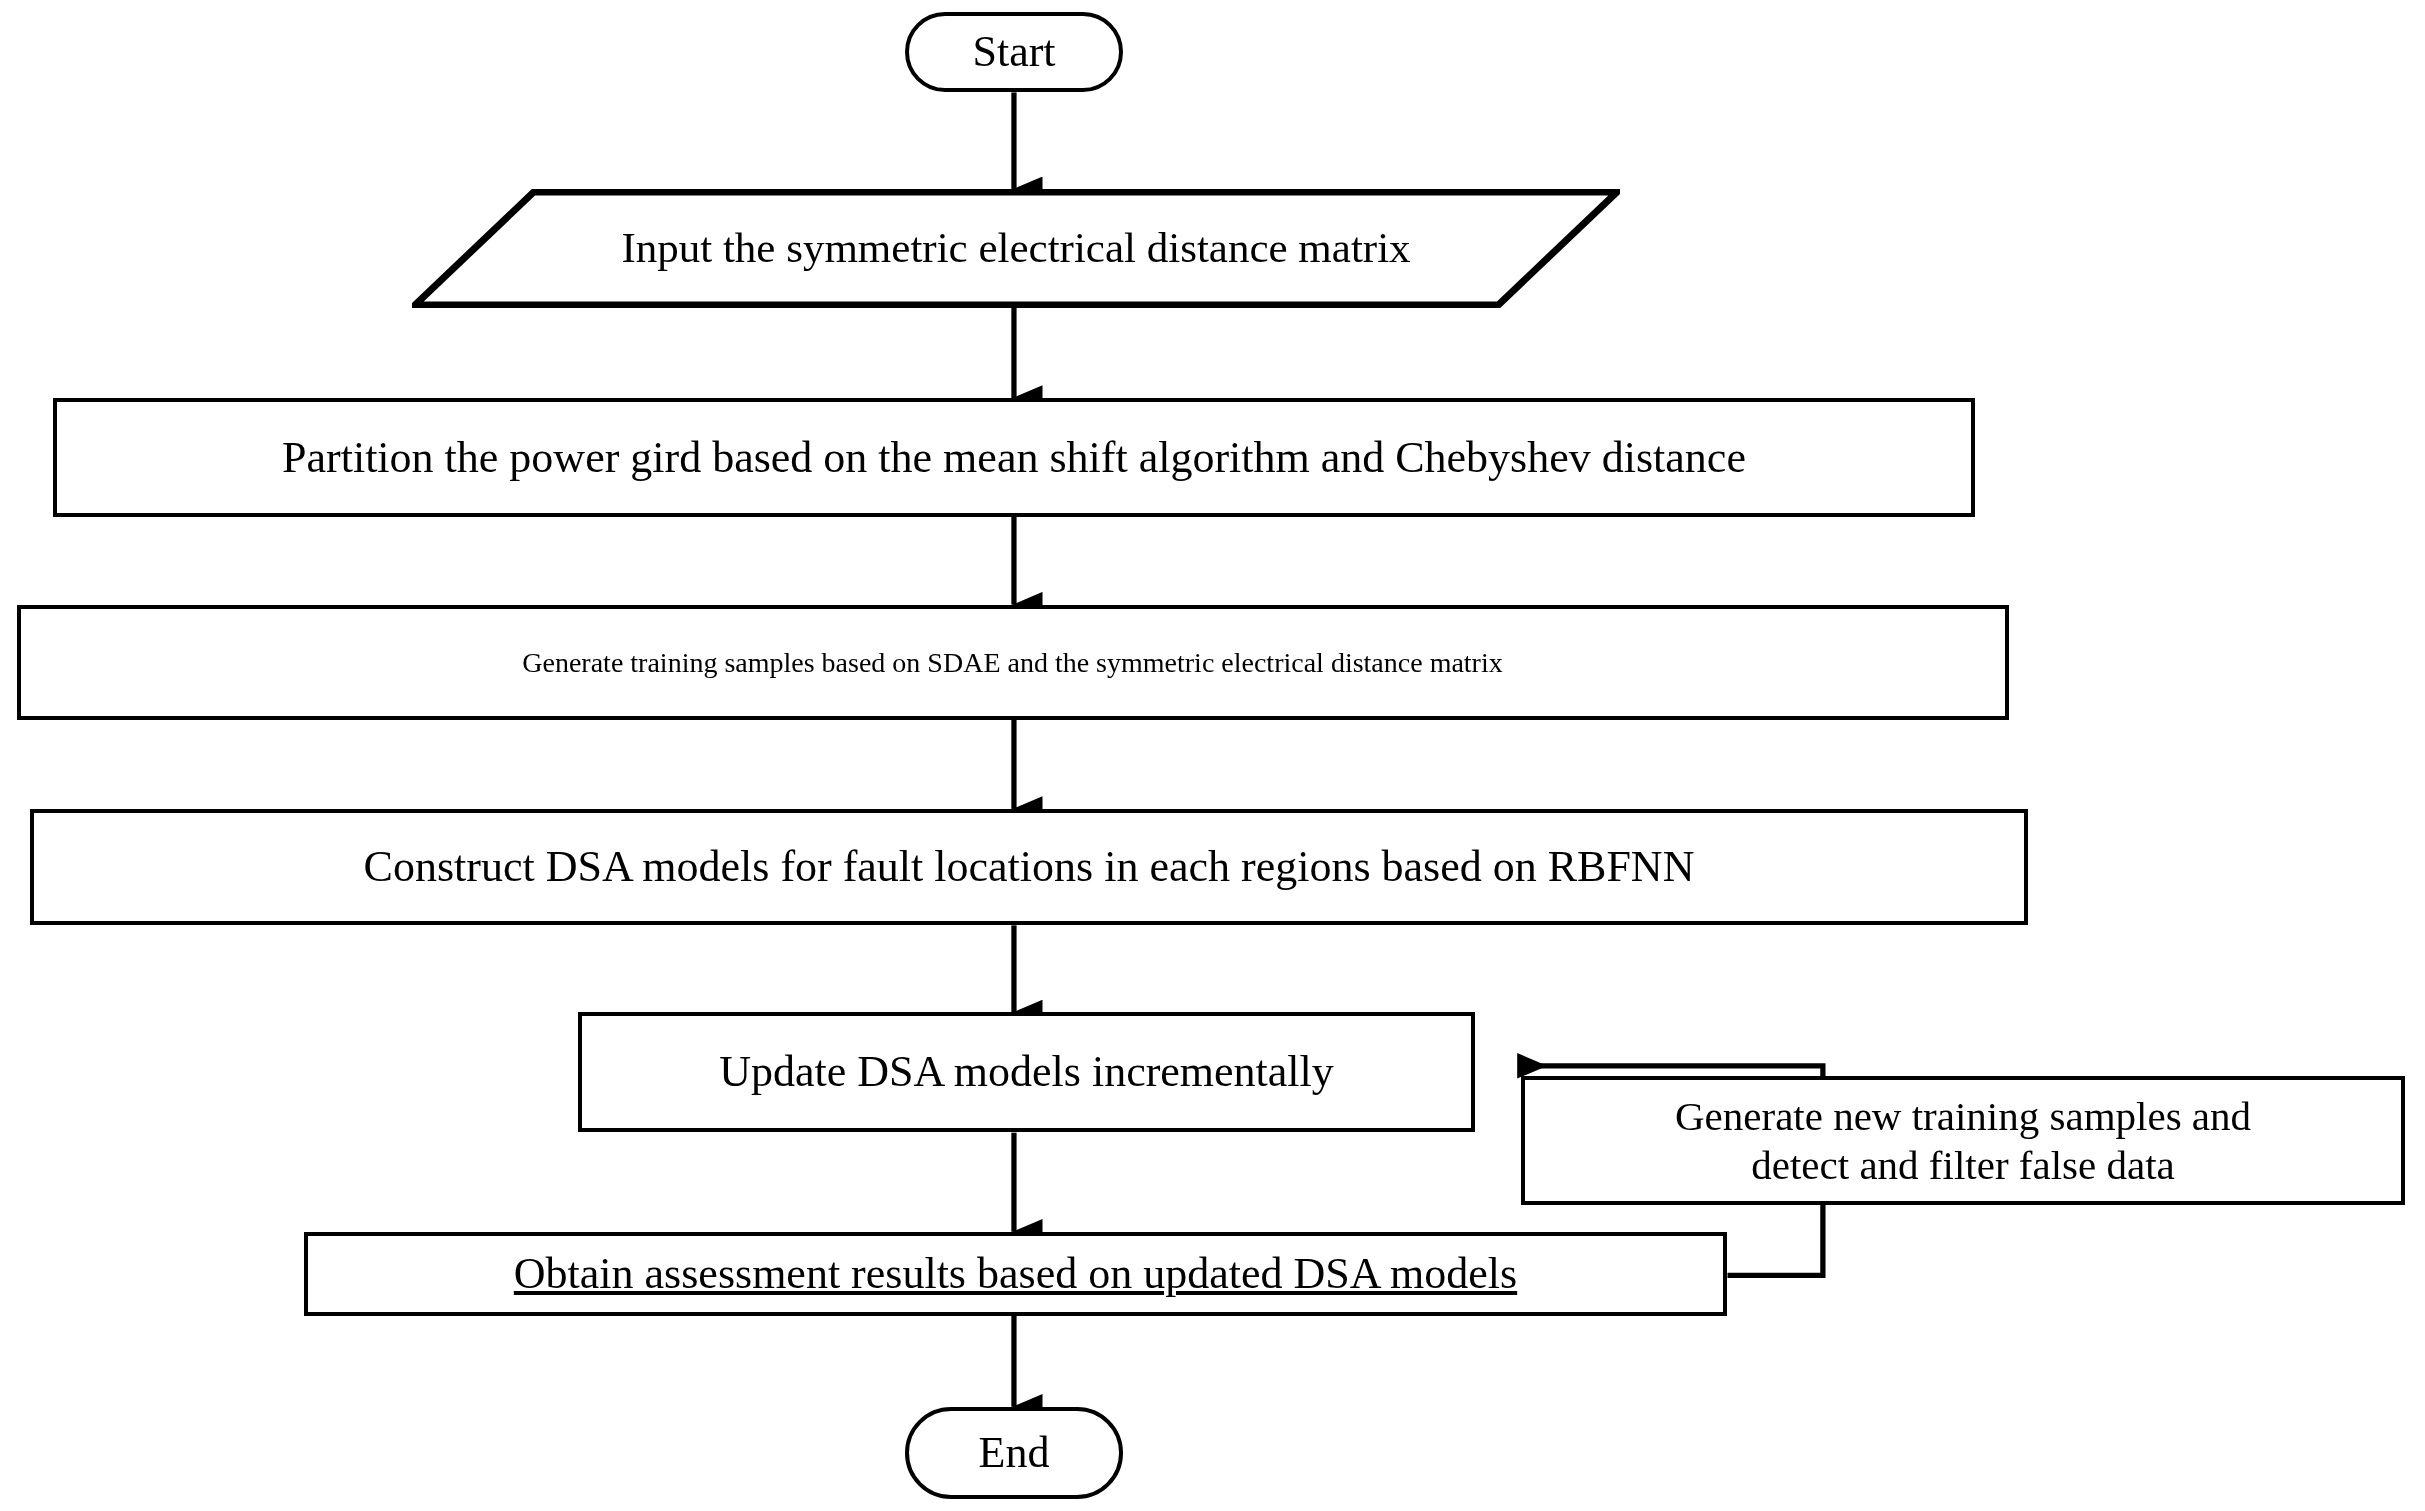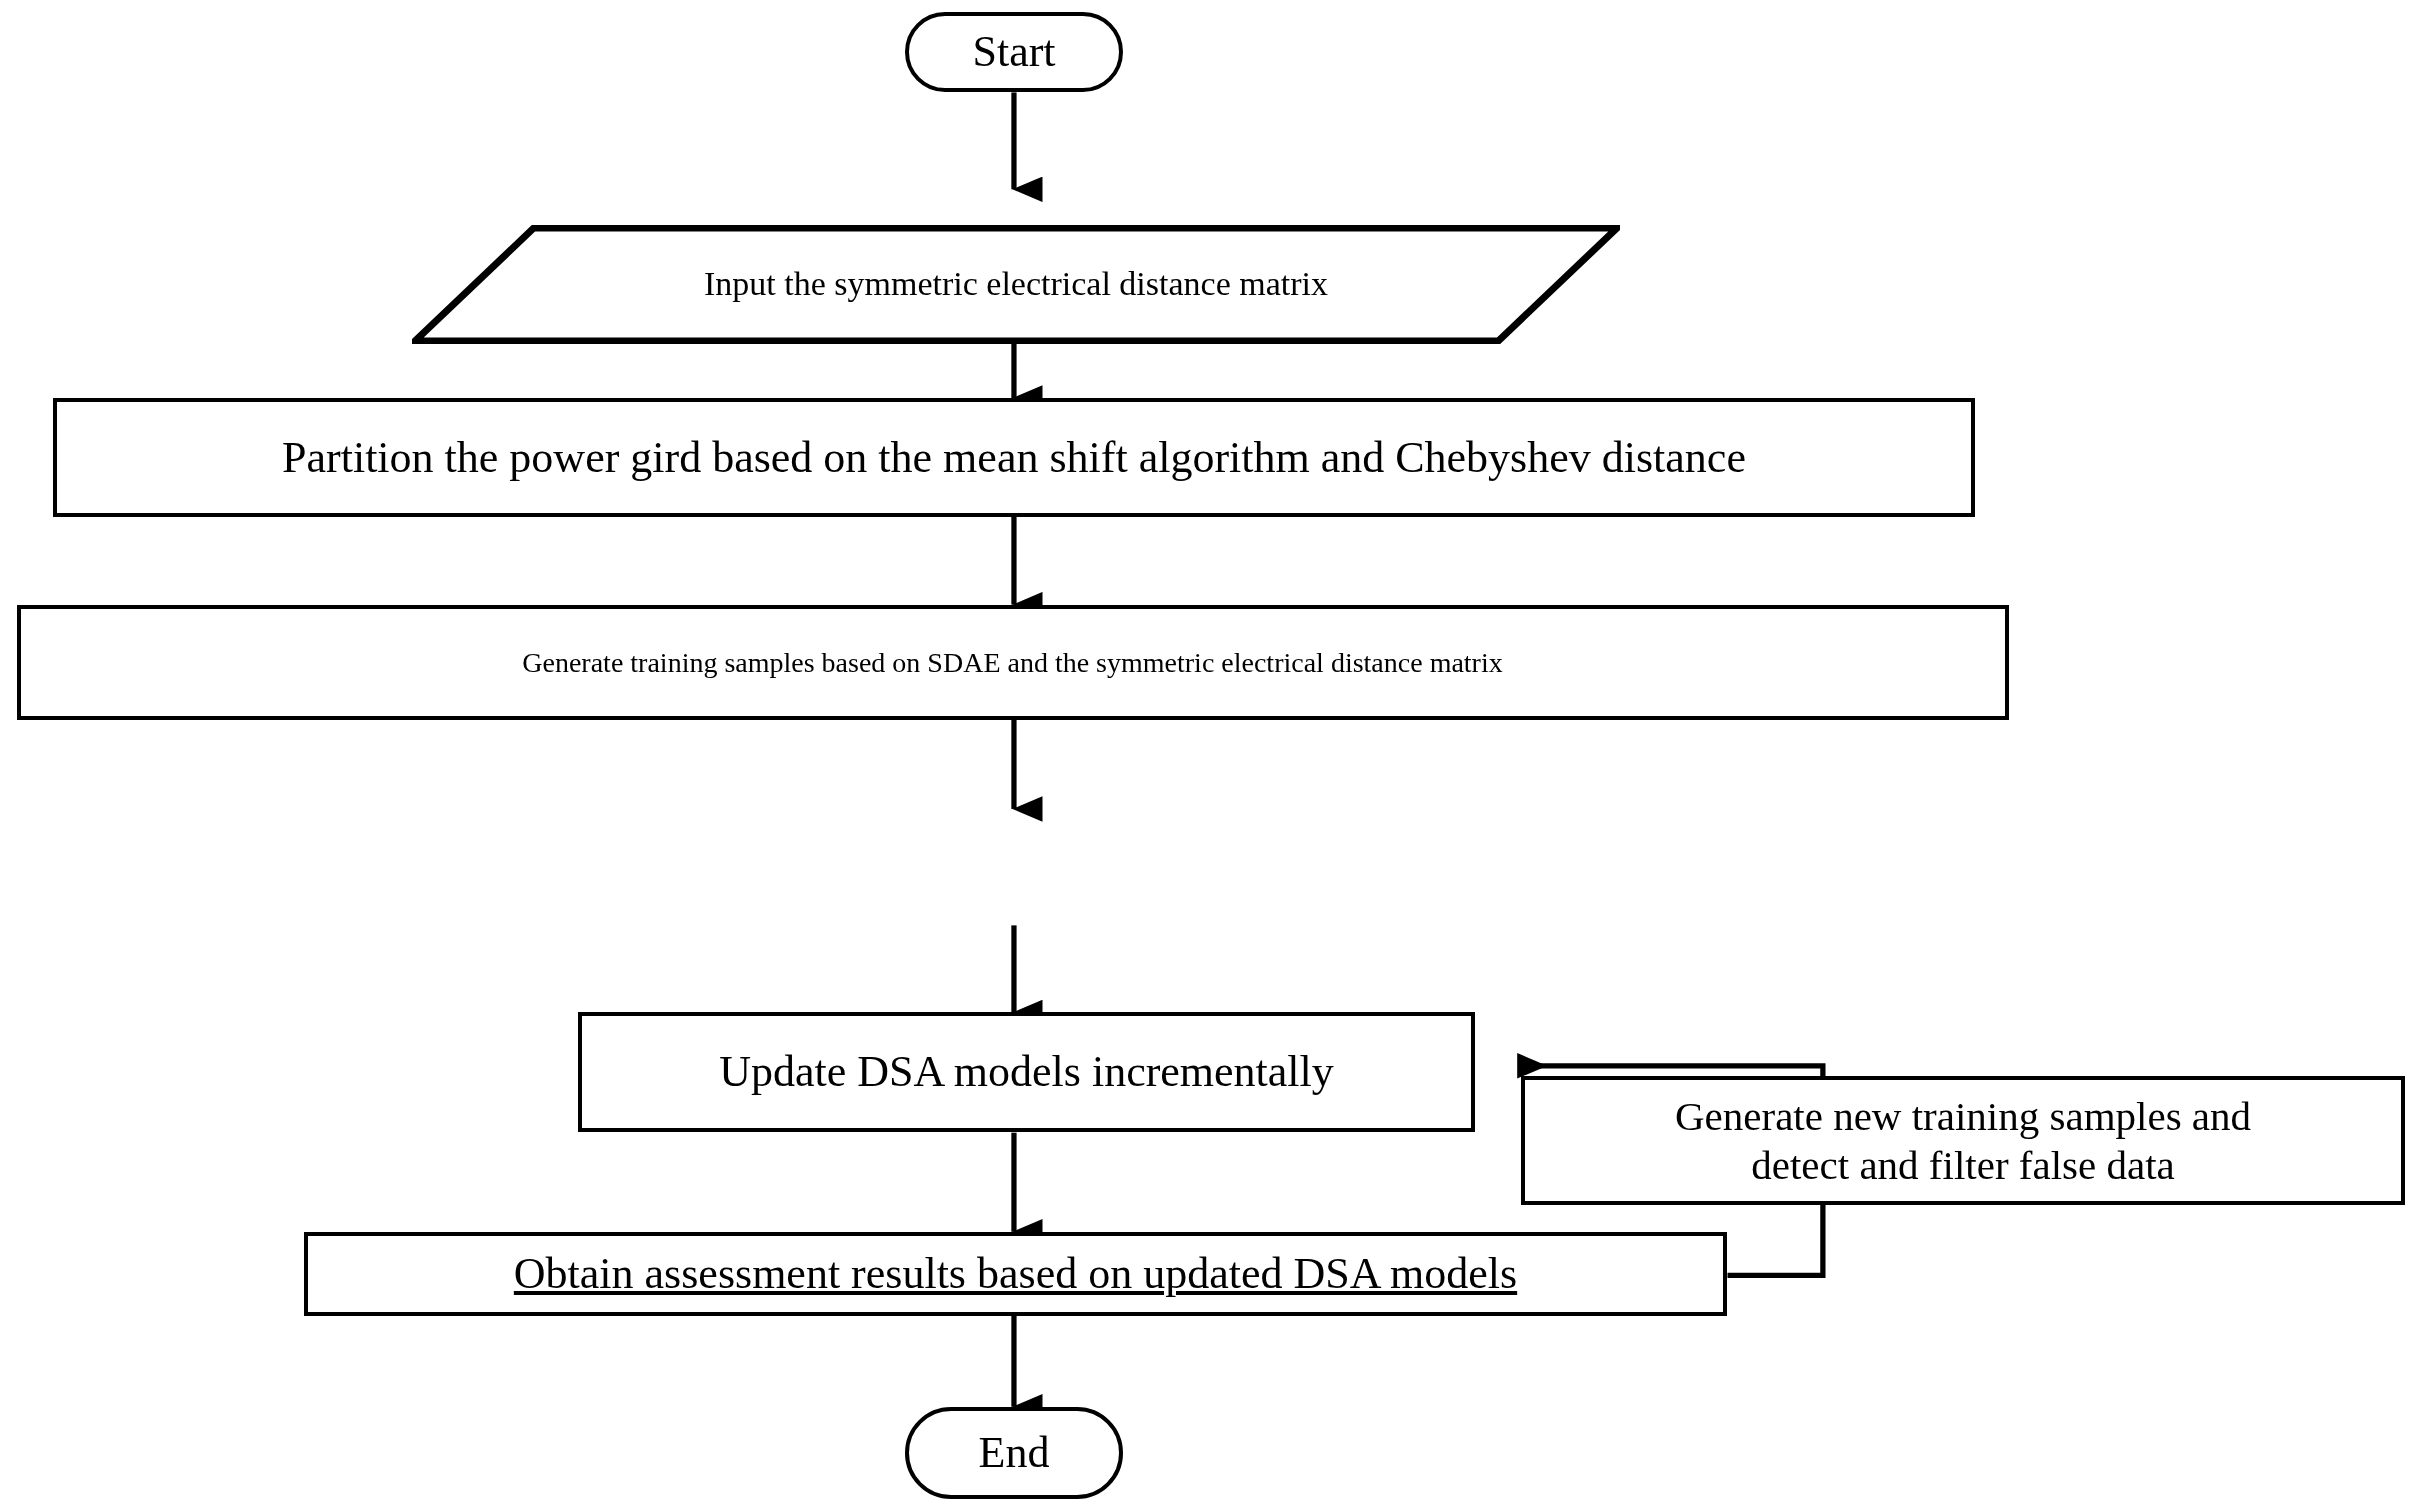--- a/index.html
+++ b/index.html
@@ -91,35 +91,38 @@
 
     <line x1="1350" y1="1752" x2="1350" y2="1873" stroke="#000000" stroke-width="7" marker-end="url(#arrowdown)"></line>
 
     <path d="M 2300 1698 L 2427 1698 L 2427 1419 L 2022 1419" fill="none" stroke="#000000" stroke-width="7" marker-end="url(#arrowleft)"></path>
   </svg>
 
   <div class="node terminal" style="left:905px; top:12px; width:218px; height:80px; font-size:44px;">
     <span>Start</span>
   </div>
 
-  <div class="node io" style="left:412px; top:189px; width:1208px; height:119px; font-size:34px;margin-top:36px;">
+  <div class="node io" style="left:412px; top:189px; width:1208px; height:119px; font-size:43px;">
     <svg class="io-shape" viewBox="0 0 1608 158" preserveAspectRatio="none">
       <polygon points="162,4 1604,4 1446,154 4,154" fill="#ffffff" stroke="#000000" stroke-width="7" vector-effect="non-scaling-stroke"></polygon>
     </svg>
     <span class="io-label">Input the symmetric electrical distance matrix</span>
   </div>
 
   <div class="node rect" style="left:53px; top:398px; width:1922px; height:119px; font-size:44px;">
     <span>Partition the power gird based on the mean shift algorithm and Chebyshev distance</span>
   </div>
 
   <div class="node rect" style="left:16.5px; top:605px; width:1992px; height:115px; font-size:28px;">
     <span>Generate training samples based on SDAE and the symmetric electrical distance matrix</span>
   </div>
 
+  <div class="node rect" style="left:30px; top:809px; width:1998px; height:116px; font-size:44px;">
+    <span>Construct DSA models for fault locations in each regions based on RBFNN</span>
+  </div>
 
   <div class="node rect" style="left:578px; top:1012px; width:897px; height:120px; font-size:44px;">
     <span>Update DSA models incrementally</span>
   </div>
 
   <div class="node rect" style="left:1521px; top:1076px; width:884px; height:129px; font-size:41px; z-index:7;text-align:center;">
     <span>Generate new training samples and
 detect and filter false data</span>
   </div>
 

